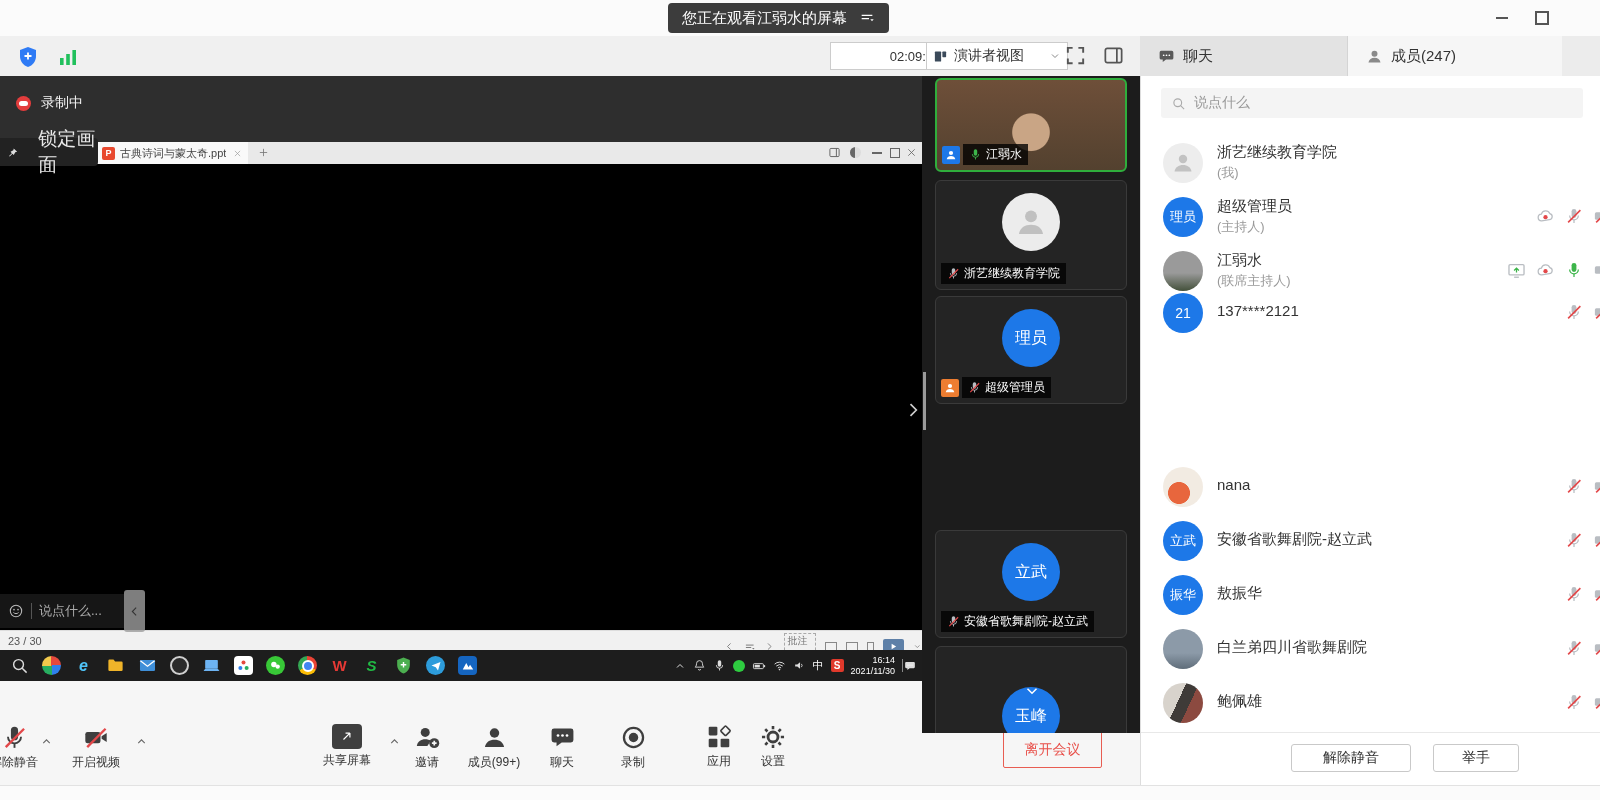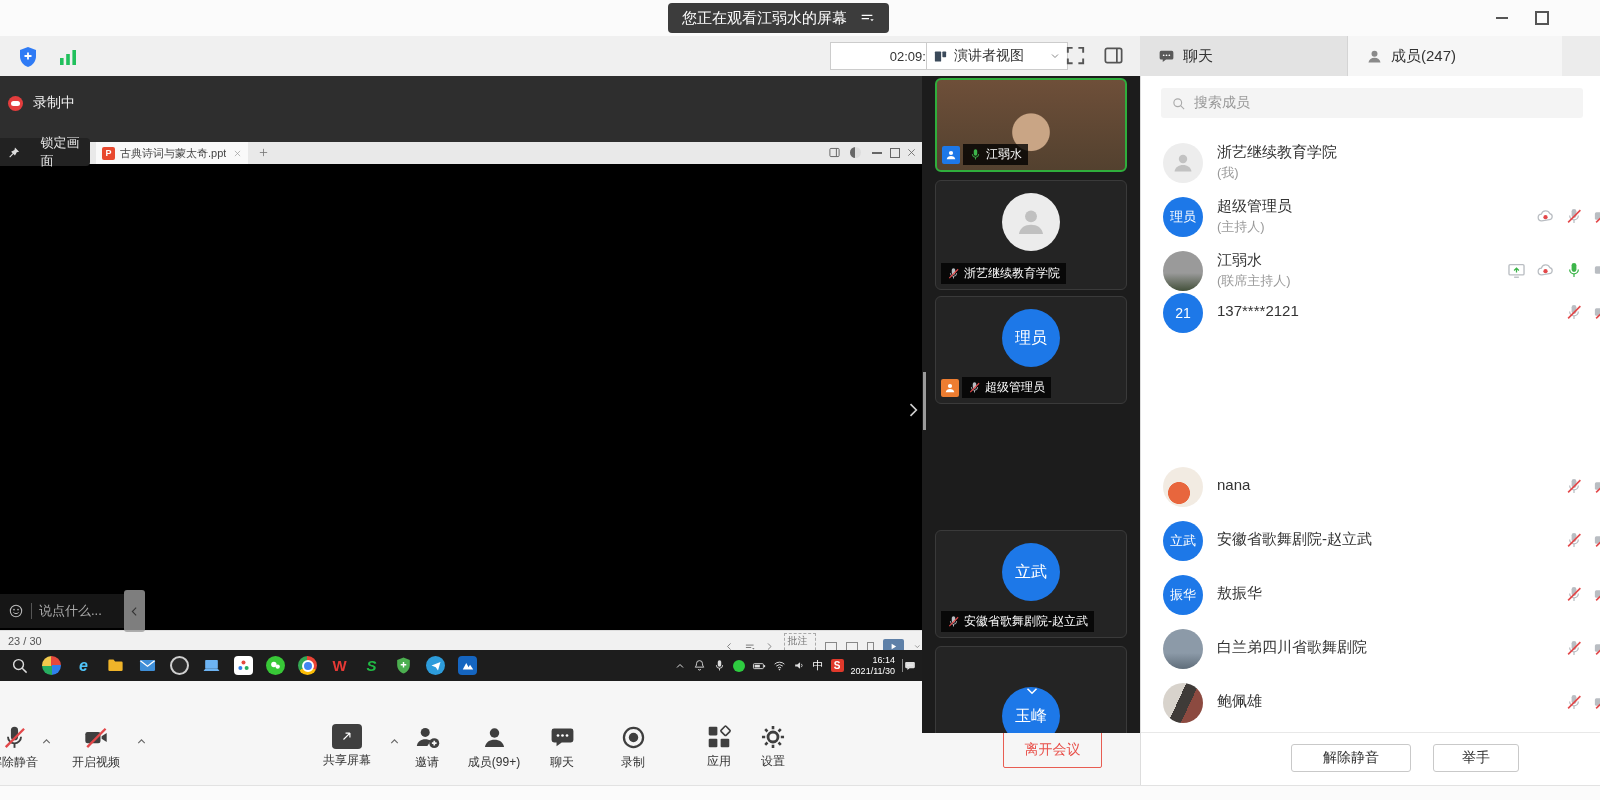--- a/index.html
+++ b/index.html
@@ -17,30 +17,30 @@
   
   .subbar{left:0;top:36px;width:1140px;height:40px;background:#f0f0f0;border-bottom:1px solid #dedede;}
   .timerbox{left:830px;top:42px;width:72px;height:26px;background:#fff;border:1px solid #ccc;
             font-size:13px;color:#333;display:flex;align-items:center;justify-content:center;padding-left:48px;}
   .viewdrop{left:926px;top:42px;width:128px;height:26px;background:#fff;border:1px solid #ccc;
             display:flex;align-items:center;gap:6px;padding:0 6px;font-size:14px;color:#333;}
   
   .tab{top:36px;height:40px;display:flex;align-items:center;gap:8px;font-size:15px;color:#333;justify-content:flex-start;padding-left:18px;box-sizing:border-box;}
   
   .share{left:0;top:76px;width:922px;height:605px;background:#2e2e2e;}
-  .recbar{left:8px;top:94px;display:flex;align-items:center;gap:10px;color:#f2f2f2;font-size:14px;}
+  .recbar{left:16px;top:94px;display:flex;align-items:center;gap:10px;color:#f2f2f2;font-size:14px;}
   .recdot{width:15px;height:15px;border-radius:50%;background:#e33d3d;position:relative;}
   .recdot::after{content:"";position:absolute;left:3px;top:5px;width:9px;height:5px;border-radius:4px;background:#fff;}
   .wpstabbar{left:0px;top:142px;width:922px;height:22px;background:#e9e9e9;}
   .ppttab{left:96px;top:0;width:152px;height:22px;background:#f9f9f9;display:flex;align-items:center;gap:5px;
           padding:0 6px;box-sizing:border-box;font-size:11px;color:#444;}
   .pptico{width:13px;height:13px;border-radius:2px;background:#e8492f;color:#fff;font-size:9px;font-weight:bold;
           display:flex;align-items:center;justify-content:center;}
-  .lockpill{left:0;top:138px;width:90px;height:28px;background:#222;border-radius:0 4px 4px 0;color:#e8e8e8;
-            font-size:13px;display:flex;align-items:center;gap:20px;padding-left:8px;box-sizing:border-box;z-index:4;}
+  .lockpill{left:0;top:138px;width:98px;height:28px;background:#222;border-radius:0 4px 4px 0;color:#e8e8e8;
+            font-size:19px;display:flex;align-items:center;gap:20px;padding-left:8px;box-sizing:border-box;z-index:4;}
   .slidebg{left:0;top:164px;width:922px;height:466px;background:#000;}
   .slide{left:133px;top:164px;width:789px;height:466px;background:#fff;}
   .slideline{position:absolute;left:42px;font-family:"Liberation Serif",serif;font-size:29px;color:#151515;letter-spacing:1.5px;}
   .attrib{position:absolute;left:246px;top:182px;font-family:"Liberation Serif",serif;font-size:28px;color:#151515;letter-spacing:1px;}
   .chatoverlay{left:0;top:594px;width:124px;height:34px;background:rgba(24,24,24,.93);display:flex;align-items:center;
                gap:7px;padding:0 8px;box-sizing:border-box;color:#aaa;z-index:4;}
   .ovhandle{left:124px;top:590px;width:21px;height:42px;background:rgba(158,158,158,.8);border-radius:3px;
             display:flex;align-items:center;justify-content:center;color:#333;z-index:4;}
   .pptstatus{left:0;top:630px;width:922px;height:20px;background:#f1f1f1;border-top:1px solid #ddd;
              font-size:11px;color:#555;box-sizing:border-box;}
@@ -533,21 +533,21 @@
   <div class="abs" style="left:923px;top:372px;width:3px;height:58px;background:#9a9a9a;z-index:4;"></div>
   <svg class="ic abs" style="left:1021px;top:682px;color:#fff;z-index:5;" width="22" height="18" viewBox="0 0 24 24">
       <use href="#i-chevdown"></use>
     </svg>
 
   <div class="abs panel">
     <div class="search">
       <svg class="ic" width="15" height="15" viewBox="0 0 24 24" style="color:#aaa">
           <use href="#i-search"></use>
         </svg>
-      <span>搜索成员</span>
+      <span>说点什么</span>
     </div>
 
     <div class="mrow" style="top:60px;">
       <span class="mav gray">
           <svg class="ic" width="24" height="24" viewBox="0 0 24 24">
             <use href="#i-person"></use>
           </svg>
         </span>
       <span class="mname">浙艺继续教育学院</span>
       <span class="msub">(我)</span>

